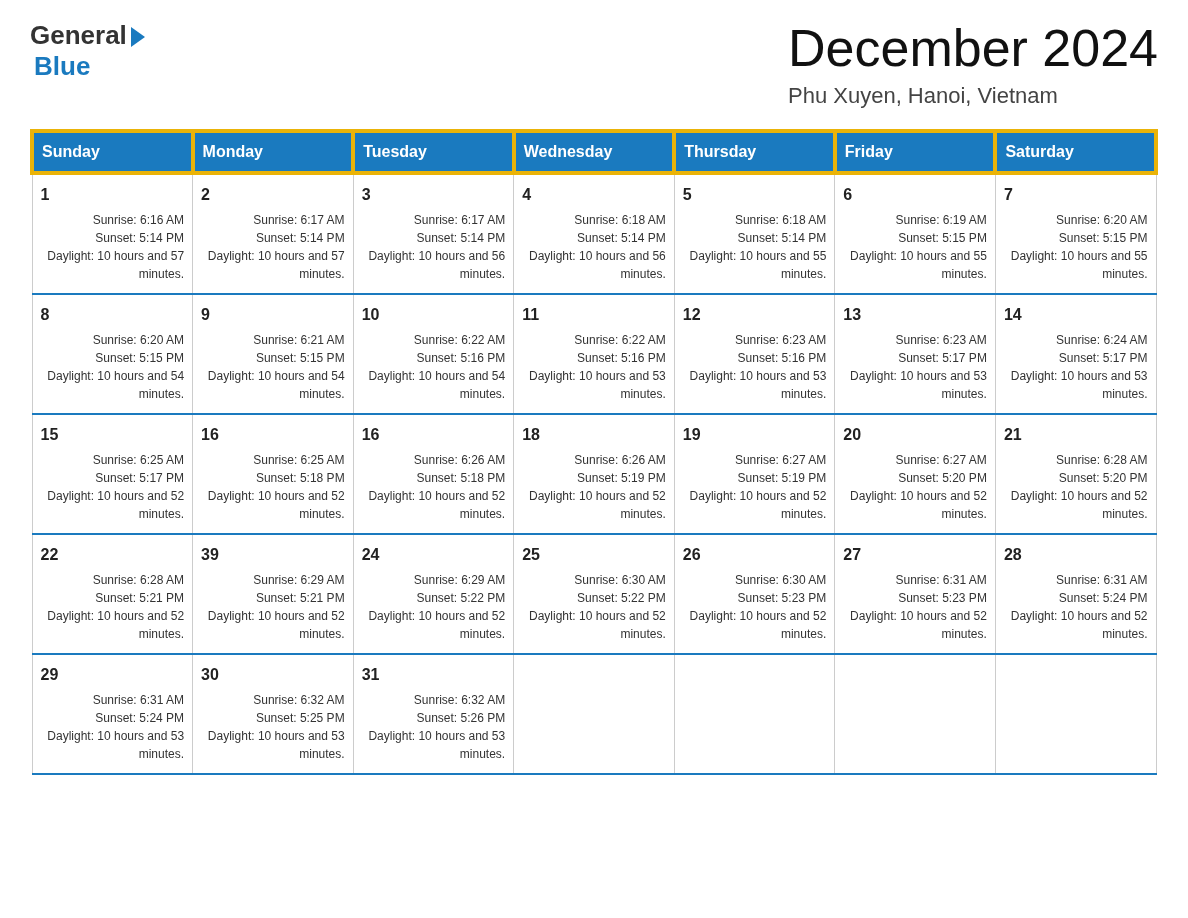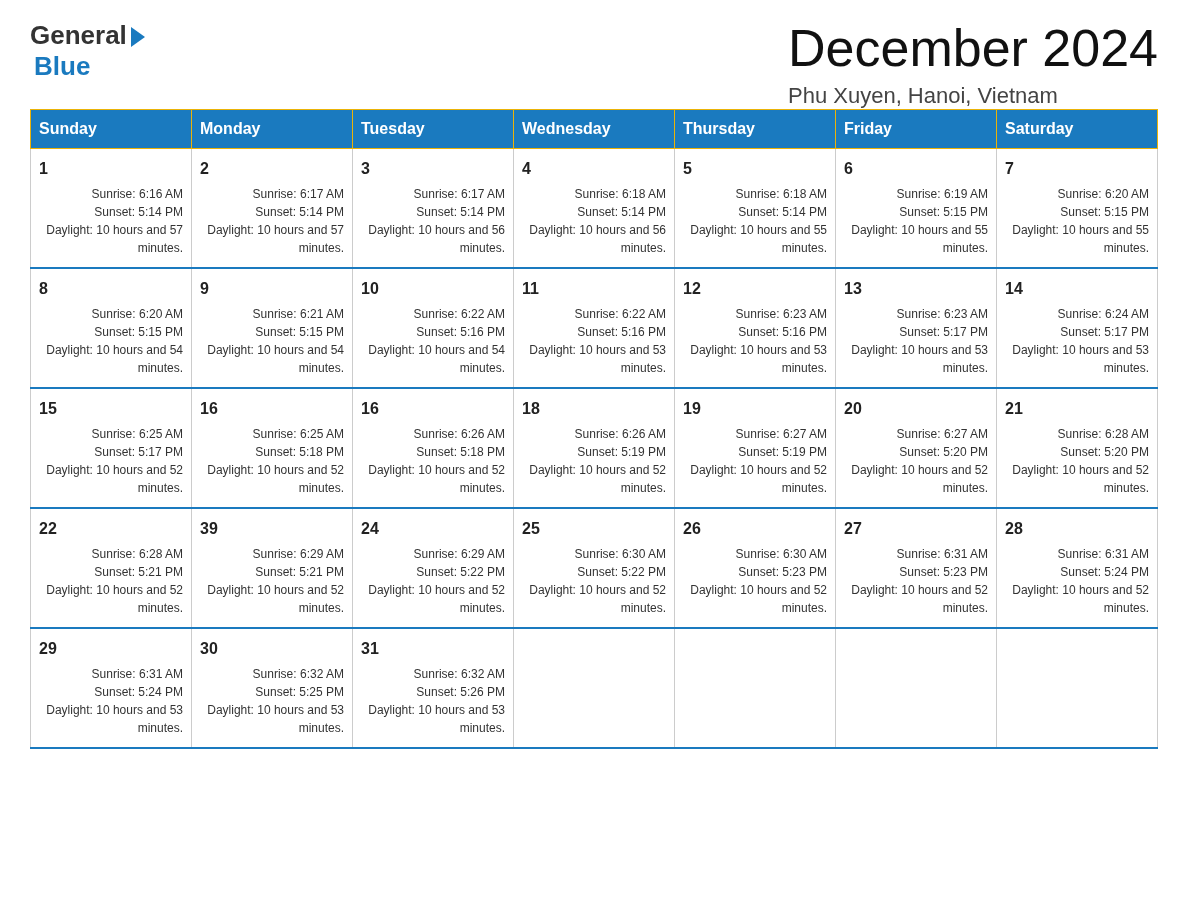--- a/index.html
+++ b/index.html
@@ -7,20 +7,21 @@
       font-family: Arial, sans-serif;
       background: #ffffff;
       padding: 20px 30px;
       width: 1188px;
       min-height: 918px;
     }
     .header {
       display: flex;
       justify-content: space-between;
       align-items: flex-start;
+      margin-bottom: 20px;
     }
     .logo {
       display: flex;
       flex-direction: column;
       align-items: flex-start;
     }
     .logo-top {
       display: flex;
       align-items: center;
     }
@@ -63,21 +64,21 @@
       border-collapse: collapse;
       table-layout: fixed;
     }
     thead tr th {
       background-color: #1a7abf;
       color: white;
       padding: 10px 8px;
       text-align: left;
       font-size: 16px;
       font-weight: bold;
-      border: 1px solid #eab308;
+      border: 4px solid #eab308;
     }
     tbody tr td {
       vertical-align: top;
       padding: 8px 8px 10px 8px;
       border: 1px solid #ccc;
       font-size: 13px;
       color: #222;
       line-height: 1.5;
       min-height: 110px;
     }

